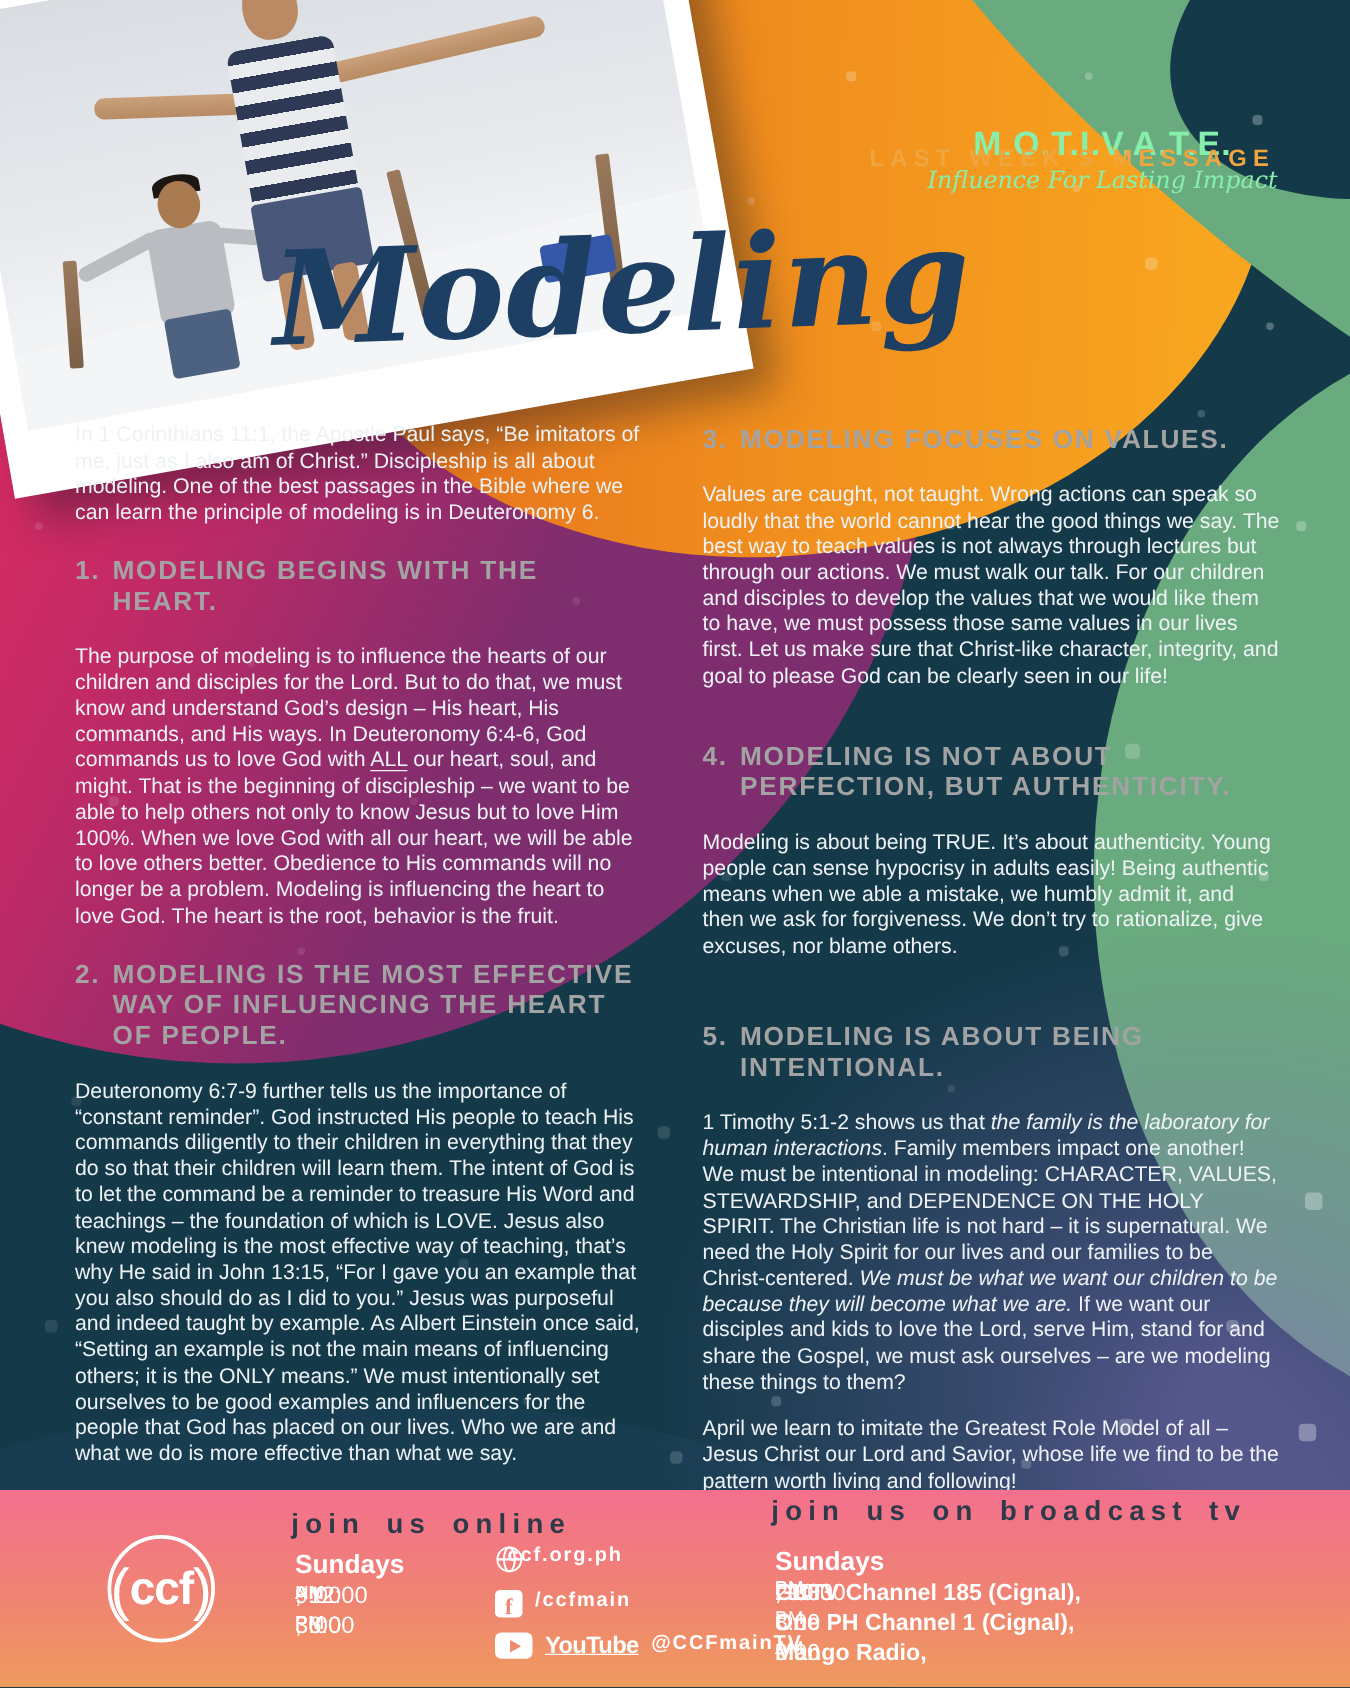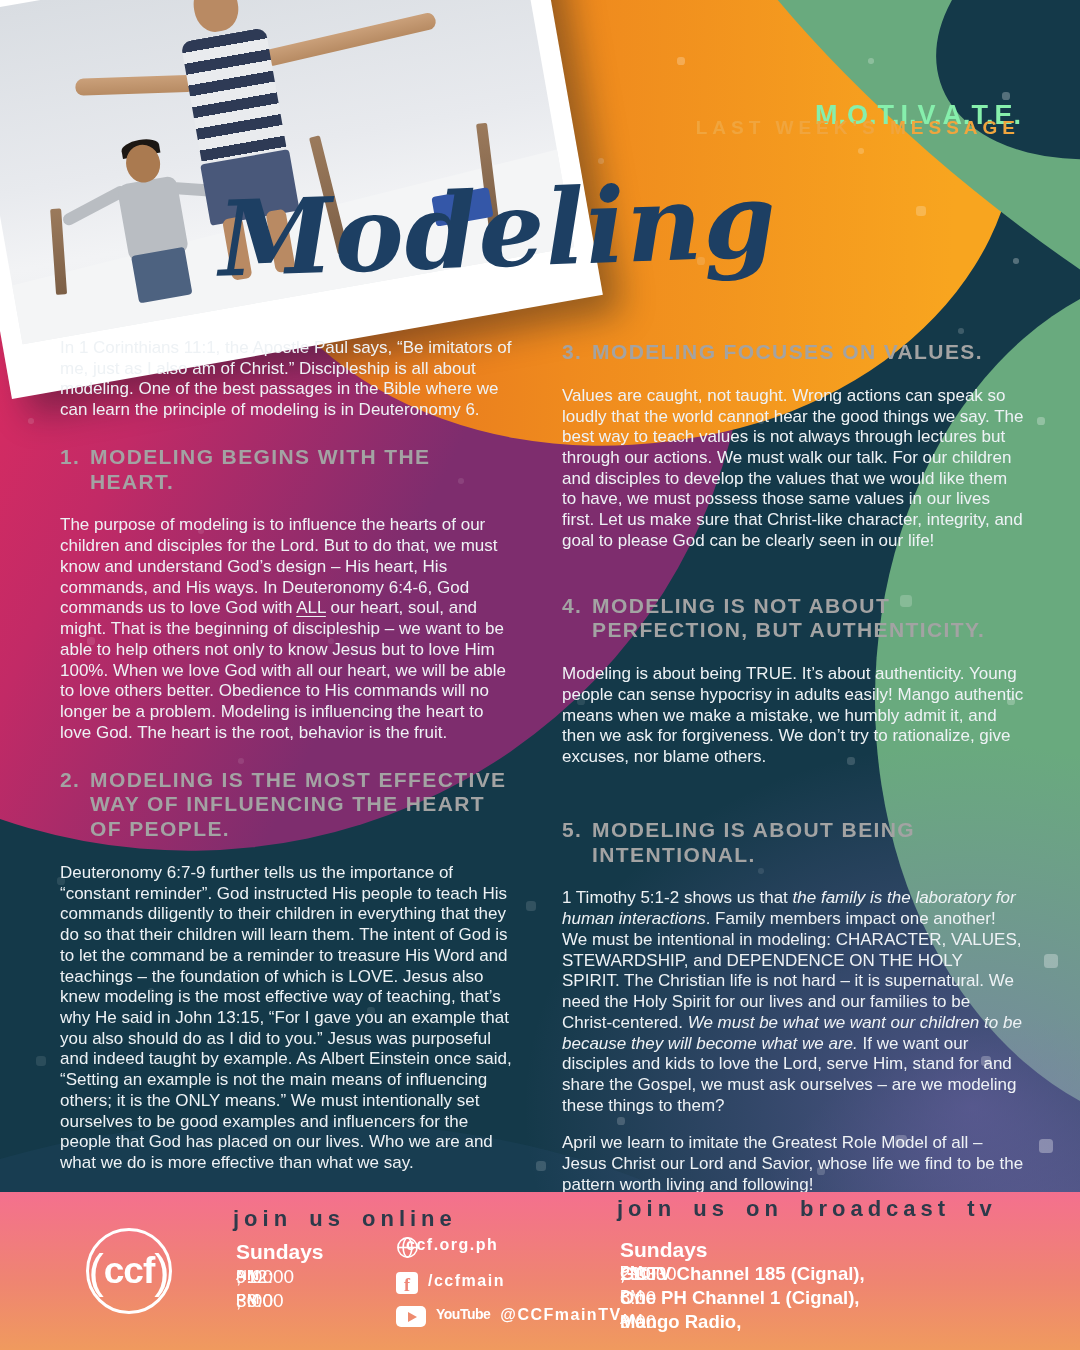--- a/index.html
+++ b/index.html
@@ -104,21 +104,21 @@
   .footer *{position:absolute;}
   .ccf-logo{left:86px;top:36px;width:86px;height:86px;border:3.5px solid #fff;border-radius:50%;
     display:flex;align-items:center;justify-content:center;color:#fff;box-sizing:border-box;}
   .ccf-logo .paren{font-size:46px;font-weight:400;position:static;line-height:0;}
   .ccf-logo .ccf-txt{font-size:37px;font-weight:700;position:static;letter-spacing:-1px;line-height:0;}
   .f-heading{font-size:22px;font-weight:700;letter-spacing:5px;word-spacing:6px;color:#2d3a4a;}
   .f-day{font-size:21px;font-weight:700;color:#fff;}
   .f-line{font-size:19px;color:#fff;white-space:nowrap;}
   .links-row{display:flex;align-items:flex-start;gap:10px;color:#fff;position:absolute;}
   .links-row .lnk-txt{position:static;font-size:16px;letter-spacing:1.5px;font-weight:700;}
-  .yt-word{position:static;font-size:14px;font-weight:700;letter-spacing:-0.5px;}
+  .yt-word{position:static;font-size:19px;font-weight:700;letter-spacing:-0.5px;text-decoration:underline;}
   .icon{position:static;display:inline-flex;}
   .fb-box{width:22px;height:22px;border-radius:4px;background:#fff;color:#ee8577;
     font-weight:700;font-size:18px;display:flex;align-items:flex-end;justify-content:center;
     font-family:"Liberation Serif",serif;line-height:1;}
   .yt-box{width:30px;height:21px;border-radius:5px;background:#fff;display:flex;align-items:center;
     justify-content:center;}
   .yt-tri{width:0;height:0;border-left:9px solid #ee8b6f;border-top:5.5px solid transparent;
     border-bottom:5.5px solid transparent;margin-left:2px;}
 </style>
 </head>
@@ -159,20 +159,21 @@
       <div class="ph-leg" style="left:262px;top:248px;"></div>
 
       <div class="ph-man-head"></div>
     </div>
   </div>
 
   <div class="layer title-script">Modeling</div>
 
   <div class="layer brand">
     <div class="brand-name">M.O.T.I.V.A.T.E.</div>
+    <div class="brand-tagline">Influence For Lasting Impact</div>
   </div>
   <div class="layer week-label">LAST WEEK'S MESSAGE</div>
 
   <div class="col col-left">
     <p class="para sec first" style="margin-top:0">In 1 Corinthians 11:1, the Apostle Paul says, “Be imitators of me, just as I also am of Christ.” Discipleship is all about modeling. One of the best passages in the Bible where we can learn the principle of modeling is in Deuteronomy 6.</p>
 
     <div class="sec">
       <div class="h-sec">
         <span class="num">1.</span>
         <span class="htext">MODELING BEGINS WITH THE HEART.</span>
@@ -196,21 +197,21 @@
         <span class="htext">MODELING FOCUSES ON VALUES.</span>
       </div>
       <p class="para">Values are caught, not taught. Wrong actions can speak so loudly that the world cannot hear the good things we say. The best way to teach values is not always through lectures but through our actions. We must walk our talk. For our children and disciples to develop the values that we would like them to have, we must possess those same values in our lives first. Let us make sure that Christ-like character, integrity, and goal to please God can be clearly seen in our life!</p>
     </div>
 
     <div class="sec gap-lg">
       <div class="h-sec">
         <span class="num">4.</span>
         <span class="htext">MODELING IS NOT ABOUT PERFECTION, BUT AUTHENTICITY.</span>
       </div>
-      <p class="para">Modeling is about being TRUE. It’s about authenticity. Young people can sense hypocrisy in adults easily! Mango authentic means when we make a mistake, we humbly admit it, and then we ask for forgiveness. We don’t try to rationalize, give excuses, nor blame others.</p>
+      <p class="para">Modeling is about being TRUE. It’s about authenticity. Young people can sense hypocrisy in adults easily! Being authentic means when we able a mistake, we humbly admit it, and then we ask for forgiveness. We don’t try to rationalize, give excuses, nor blame others.</p>
     </div>
 
     <div class="sec gap-xl">
       <div class="h-sec">
         <span class="num">5.</span>
         <span class="htext">MODELING IS ABOUT BEING INTENTIONAL.</span>
       </div>
       <p class="para"><span>1 Timothy 5:1-2 shows us that </span><span style="font-style: italic;">the family is the laboratory for human interactions</span><span>. Family members impact one another! We must be intentional in modeling: CHARACTER, VALUES, STEWARDSHIP, and DEPENDENCE ON THE HOLY SPIRIT. The Christian life is not hard – it is supernatural. We need the Holy Spirit for our lives and our families to be Christ-centered. </span><span style="font-style: italic;">We must be what we want our children to be because they will become what we are.</span><span> If we want our disciples and kids to love the Lord, serve Him, stand for and share the Gospel, we must ask ourselves – are we modeling these things to them?</span></p>
     </div>
 

